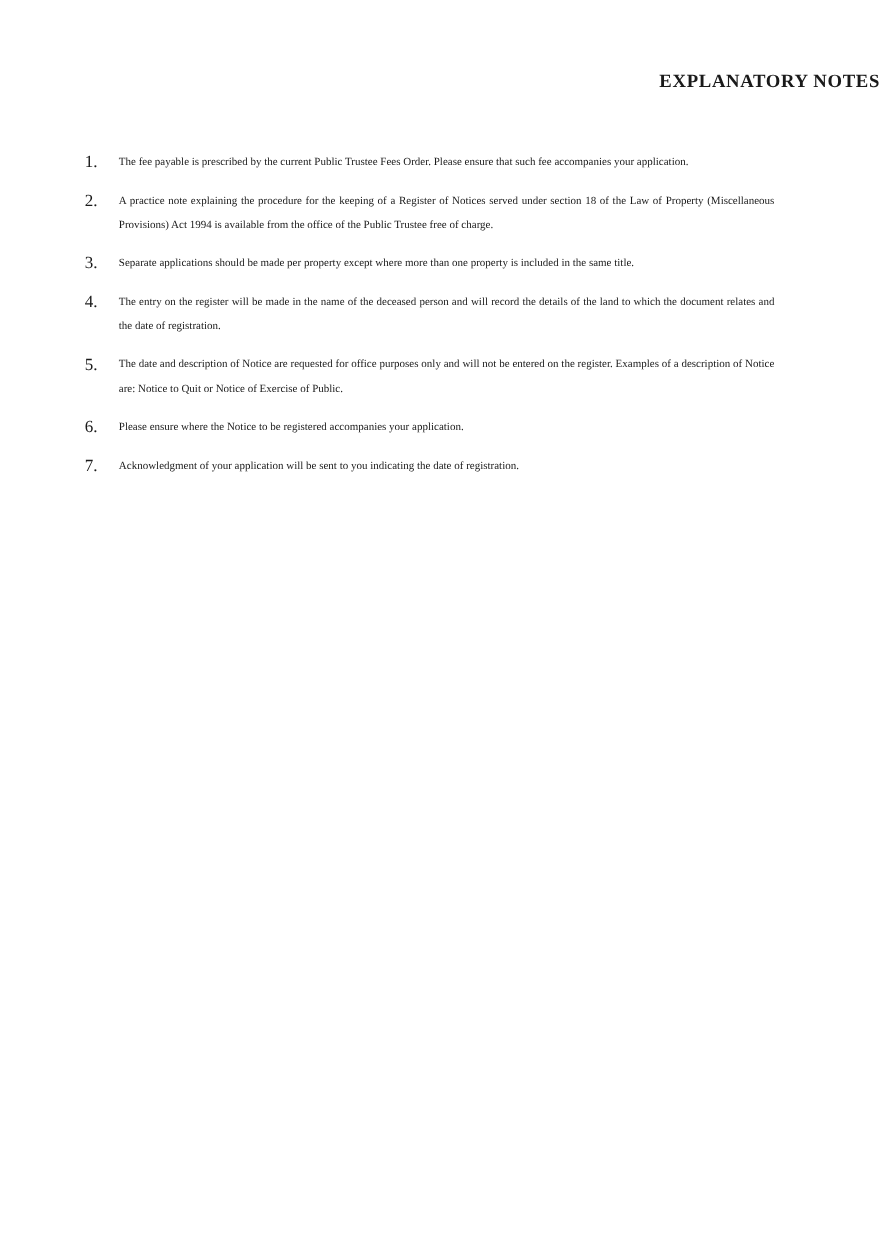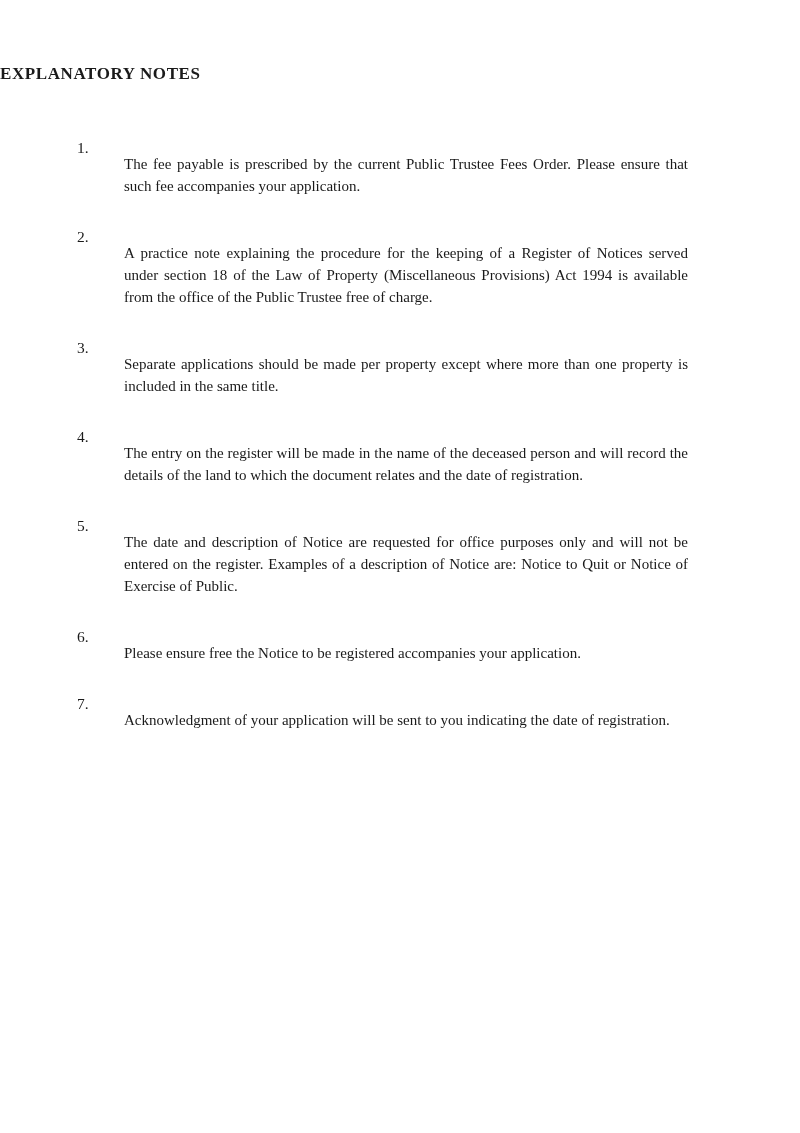--- a/index.html
+++ b/index.html
@@ -15,21 +15,21 @@
     color: #1a1a1a;
     font-family: "Liberation Serif", "DejaVu Serif", serif;
     overflow: hidden;
     box-sizing: border-box;
   }
   .doc-title {
     position: absolute;
     top: 64px;
     left: 0;
     width: 100%;
-    text-align: left;
+    text-align: right;
     font-size: 17px;
     font-weight: bold;
     letter-spacing: 0.6px;
     color: #1a1a1a;
   }
   .notes {
     position: absolute;
     top: 137px;
     left: 77px;
     width: 627px; 
@@ -39,22 +39,22 @@
     align-items: flex-start;
     margin-bottom: 13px;
   }
   .note-num {
     flex: 0 0 31px;
     font-size: 15.5px;
     line-height: 22px;
   }
   .note-text {
     flex: 1 1 auto;
-    margin: 16px;
-    font-size: 15px;
+    margin: 0;
+    font-size: 10px;
     line-height: 22px;
     text-align: justify;
   }
   
 </style>
 </head>
 <body>
 
 <div class="page">
   <div class="doc-title">EXPLANATORY NOTES</div>
@@ -75,20 +75,20 @@
     <div class="note">
       <span class="note-num">4.</span>
       <p class="note-text">The entry on the register will be made in the name of the deceased person and will record the details of the land to which the document relates and the date of registration.</p>
     </div>
     <div class="note">
       <span class="note-num">5.</span>
       <p class="note-text">The date and description of Notice are requested for office purposes only and will not be entered on the register. Examples of a description of Notice are: Notice to Quit or Notice of Exercise of Public.</p>
     </div>
     <div class="note">
       <span class="note-num">6.</span>
-      <p class="note-text">Please ensure free the Notice to be registered accompanies your application.</p>
+      <p class="note-text">Please ensure where the Notice to be registered accompanies your application.</p>
     </div>
     <div class="note">
       <span class="note-num">7.</span>
       <p class="note-text">Acknowledgment of your application will be sent to you indicating the date of registration.</p>
     </div>
   </div>
 </div>
 
 </body></html>

